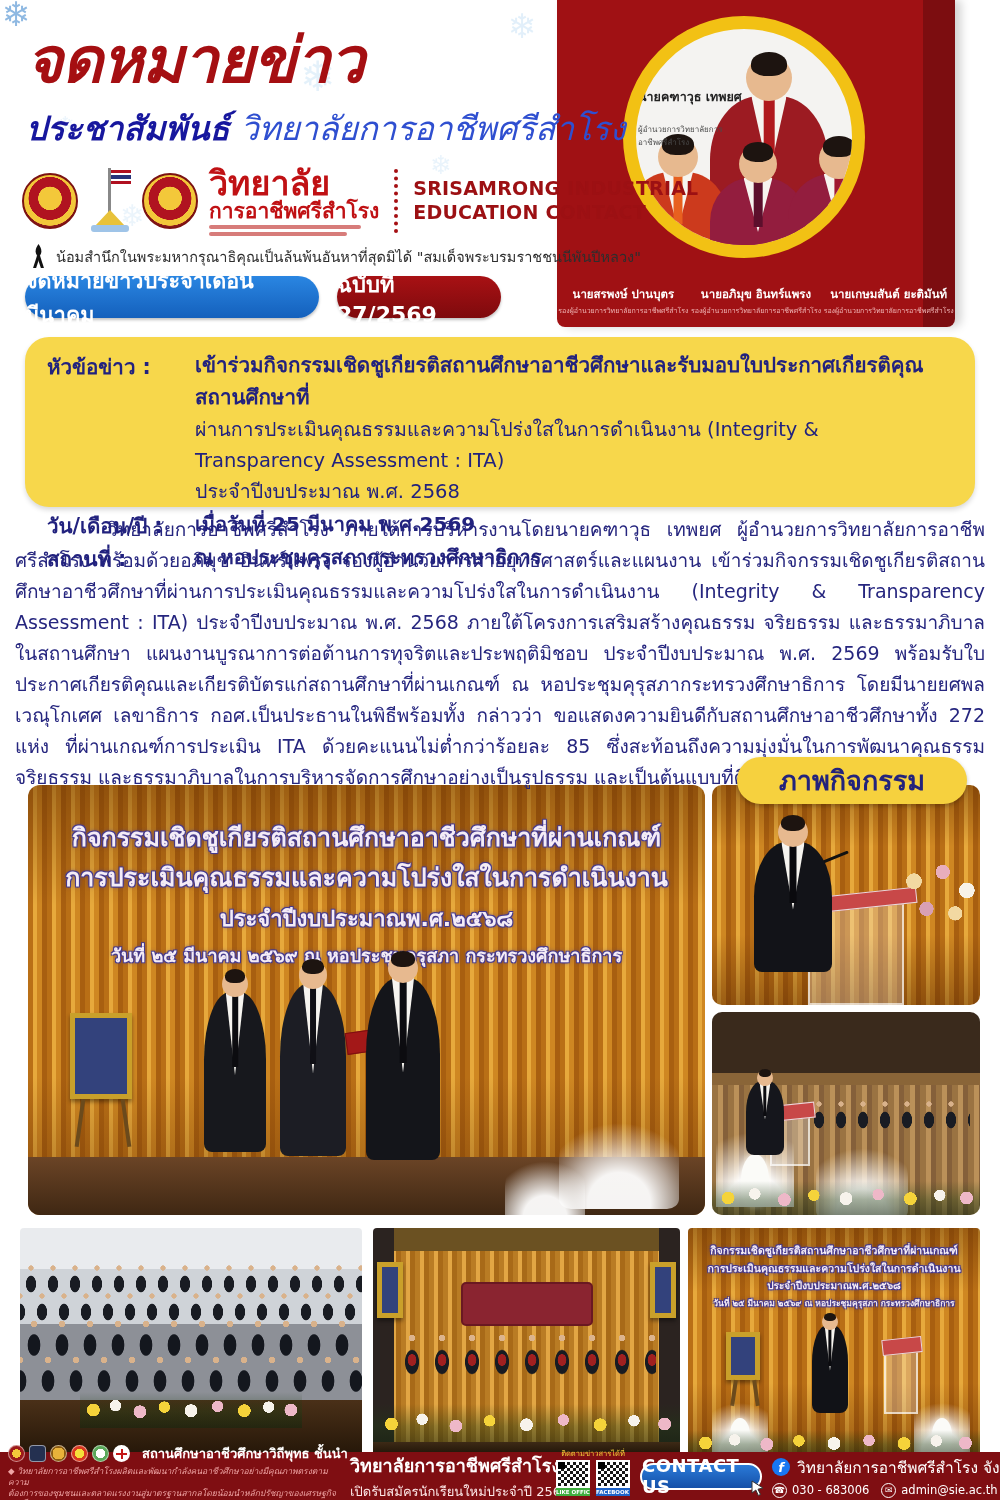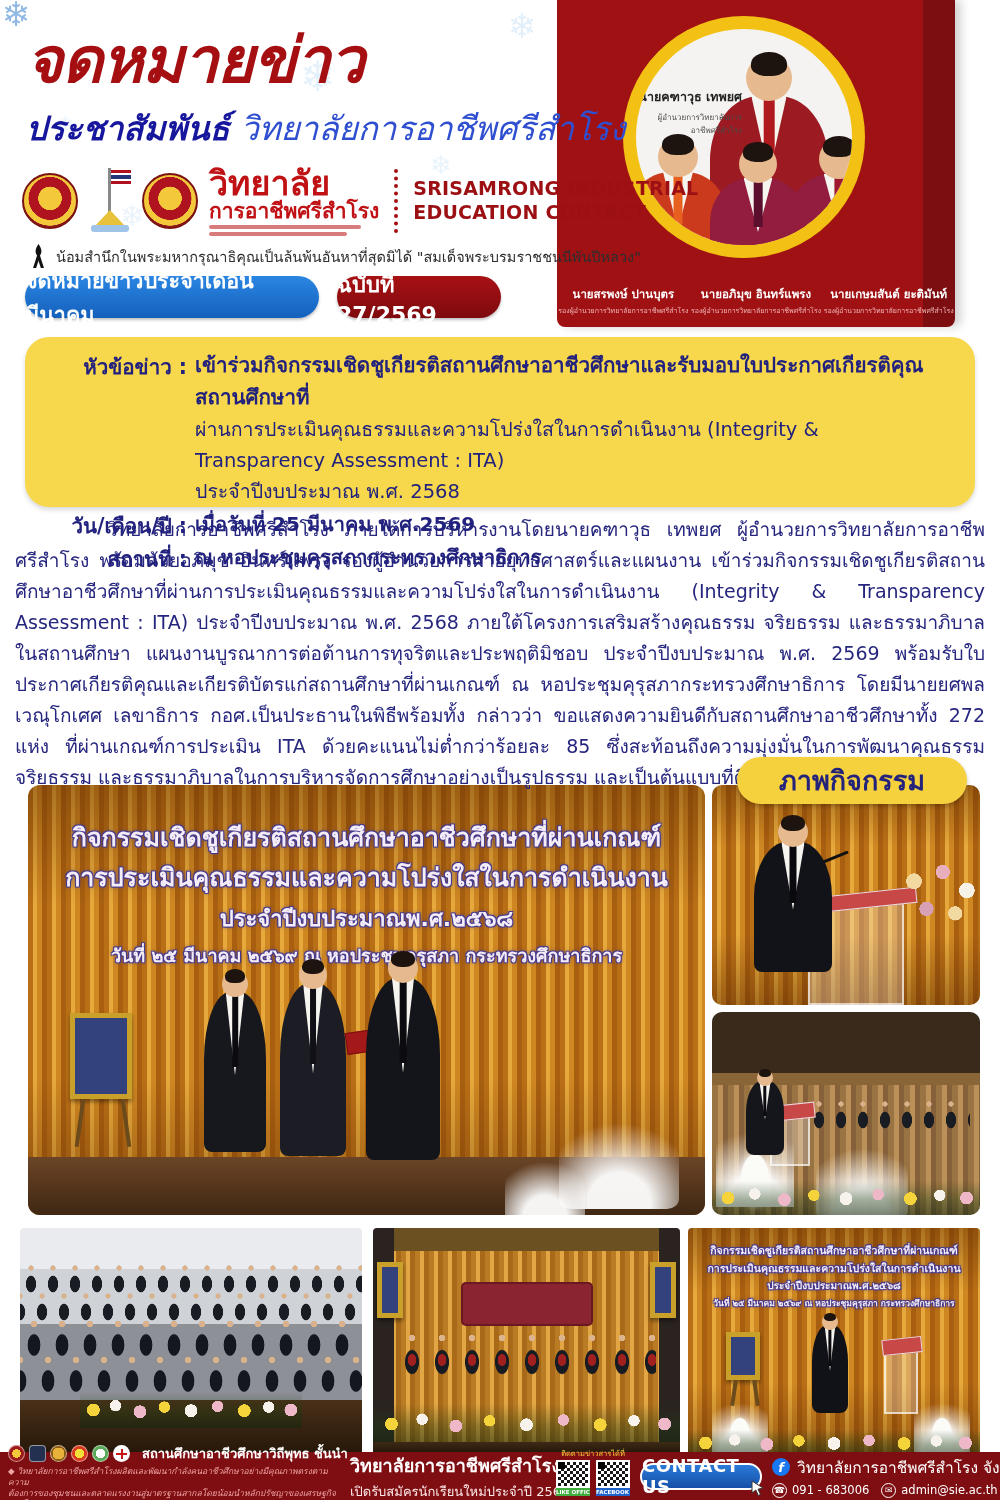--- a/index.html
+++ b/index.html
@@ -51,32 +51,32 @@
     border-radius:50%; background:#f4f3f1; overflow:hidden; }
   .person { position:absolute; display:flex; flex-direction:column; align-items:center; }
   .p-head { border-radius:50%; background:var(--skin,#e7b98f); position:relative; z-index:2; }
   .p-head::before { content:""; position:absolute; top:-7%; left:10%; right:10%; height:52%;
     border-radius:50% 50% 42% 42%; background:var(--hair,#1d1410); }
   .p-body { border-radius:42% 42% 8px 8px; background:var(--suit,#9c1b22); position:relative; margin-top:-5px; z-index:1; }
   .p-body::before { content:""; position:absolute; top:0; left:50%; transform:translateX(-50%);
     width:30%; height:52%; background:#f6f4ef; clip-path:polygon(0 0,100% 0,50% 100%); }
   .p-body::after { content:""; position:absolute; top:1px; left:50%; transform:translateX(-50%);
     width:9%; height:46%; background:var(--tie,#a01212); }
-  .director-label { position:absolute; left:2px; top:58px; width:104px; text-align:right; z-index:3; }
+  .director-label { position:absolute; left:2px; top:58px; width:104px; text-align:left; z-index:3; }
   .director-label .dn { font-size:12.5px; font-weight:bold; color:#222; }
-  .director-label .dt { font-size:8px; color:#4a4a4a; margin-top:4px; }
+  .director-label .dt { font-size:8px; color:#4a4a4a; margin-top:16px; }
   .deputies-row { position:absolute; left:0; right:0; top:285px; display:flex; }
   .dep-col { flex:1; text-align:center; }
   .dep-col .depn { font-size:11.5px; font-weight:bold; color:#fff; }
   .dep-col .dept { font-size:7px; color:#f0b5b5; margin-top:2px; }
   
   .news-box { position:absolute; left:25px; top:337px; width:950px; height:170px; background:#f7d74b;
     border-radius:24px; padding:13px 22px 10px 22px; z-index:2; box-shadow:0 3px 5px rgba(0,0,0,.15); }
   .nb-row { display:grid; grid-template-columns:140px 1fr; column-gap:8px; color:#22227e; }
-  .nb-label { font-size:20.5px; font-weight:bold; white-space:nowrap;text-align:right; }
+  .nb-label { font-size:20.5px; font-weight:bold; white-space:nowrap; }
   .nb-line1 { font-size:20.5px; font-weight:bold; line-height:1.55; }
   .nb-line { font-size:19.5px; line-height:1.6; }
   .nb-val { font-size:20px; font-weight:bold; line-height:1.55; }
   
   .body-par { position:absolute; left:15px; top:514px; width:970px; font-size:19px; line-height:31px;
     color:#26267f; text-indent:92px; text-align:justify; z-index:1; }
   
   .gallery-pill { position:absolute; left:737px; top:757px; width:230px; height:47px; background:#f6d13e;
     border-radius:26px; display:flex; align-items:center; justify-content:center;
     font-size:27px; font-weight:bold; color:#23237c; z-index:6; box-shadow:0 2px 4px rgba(0,0,0,.25); }
@@ -455,21 +455,21 @@
       </svg>
     </div>
     <div class="f-right">
       <div class="f-fb-row">
         <span class="fb-circle">f</span>
         <span class="f-fb-name">วิทยาลัยการอาชีพศรีสำโรง จังหวัดสุโขทัย</span>
       </div>
       <div class="f-contact-row">
         <span class="f-ci">
           <span class="ci-circle">☎</span>
-          <span>091 - 683006</span>
+          <span>030 - 683006</span>
         </span>
         <span class="f-ci">
           <span class="ci-circle">✉</span>
           <span>admin@sie.ac.th</span>
         </span>
 
       </div>
     </div>
   </div>
 

